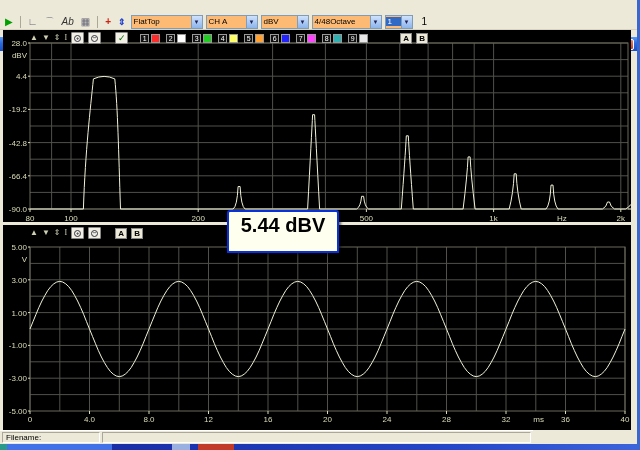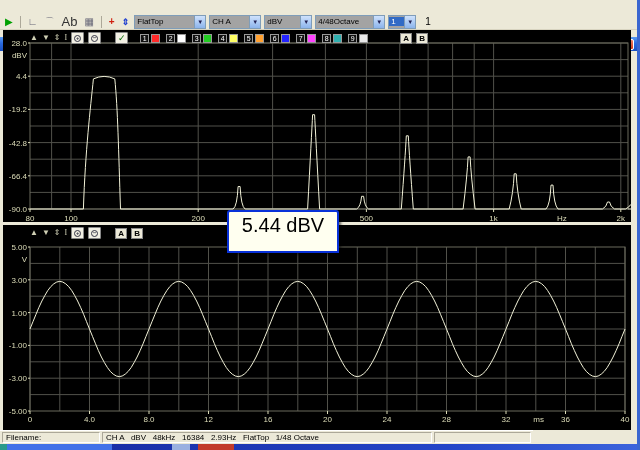--- a/index.html
+++ b/index.html
@@ -17,25 +17,25 @@
   .winbtn{width:16px;height:11px;border:1px solid #fff;border-radius:2px;
     background:linear-gradient(180deg,#6a9af4,#2a5ad0);color:#fff;font-size:7px;line-height:9px;text-align:center;}
   .winbtn.close{background:linear-gradient(180deg,#f0826a,#d03818);}
   
   .toolbar{position:absolute;left:0;top:14px;width:100%;height:16px;background:#ece9d8;
     border-bottom:1px solid #d8d4c0;display:flex;align-items:center;gap:3px;padding:0 3px;}
   .tbtn{height:14px;display:flex;align-items:center;justify-content:center;font-size:10px;padding:0 2px;}
   .sep{width:1px;height:12px;background:#aca899;margin:0 2px;}
   .play{color:#00a000;font-size:10px;}
   .icon-gray{color:#667;}
-  .icon-ab{font-size:13px;color:#333;}
+  .icon-ab{font-size:10px;font-style:italic;color:#333;}
   .icon-grid{color:#667;font-size:10px;}
   .icon-cross{color:#d02010;font-weight:bold;}
   .icon-updown{color:#2040d0;font-weight:bold;font-size:9px;}
-  .combo{height:14px;background:#a3a3a3;border:1px solid #7f9db9;display:flex;align-items:center;font-size:8px;}
+  .combo{height:14px;background:#fdba74;border:1px solid #7f9db9;display:flex;align-items:center;font-size:8px;}
   .combo .val{flex:1;padding:0 2px;white-space:nowrap;overflow:hidden;}
   .combo .arrow{width:11px;height:12px;background:linear-gradient(180deg,#cfe2fc,#8cb4ec);
     border-left:1px solid #7f9db9;color:#225;font-size:6px;line-height:12px;text-align:center;}
   .combo .val.sel{background:#316ac5;color:#fff;}
   .avg{font-size:10px;margin-left:6px;}
   
   .panel{position:absolute;left:3px;width:628px;background:#000;}
   .panel.top{top:30px;height:192px;}
   .panel.bot{top:225px;height:205px;}
   .splitter{position:absolute;left:3px;top:222px;width:628px;height:3px;background:#ece9d8;}
@@ -57,21 +57,21 @@
     color:#000;display:flex;align-items:center;justify-content:center;}
   
   .voltage{position:absolute;left:227px;top:210px;width:112px;height:43px;z-index:20;
     border:2px solid #0831d9;border-radius:3px 3px 0 0;background:#fffff0;box-shadow:2px 2px 3px #0008;}
   .v-title{height:12px;background:linear-gradient(180deg,#2a80f0,#0a50d8);display:flex;align-items:center;
     padding:0 2px;border-radius:1px 1px 0 0;}
   .v-title-text{color:#fff;font-size:8px;font-weight:bold;flex:1;}
   .v-close{width:11px;height:10px;background:linear-gradient(180deg,#f0826a,#d03818);
     border:1px solid #fff;border-radius:2px;color:#fff;font-size:7px;line-height:8px;text-align:center;}
   .v-body{height:27px;display:flex;align-items:center;justify-content:center;}
-  .v-value{font-size:20px;font-weight:normal;color:#000;letter-spacing:0px;}
+  .v-value{font-size:20px;font-weight:bold;color:#000;letter-spacing:0px;}
   
   .statusbar{position:absolute;left:0;top:430px;width:533px;height:14px;background:#ece9d8;
     border-top:1px solid #fff;display:flex;gap:2px;padding:1px 2px;}
   .spanel{border:1px solid;border-color:#aca899 #fff #fff #aca899;height:11px;
     font-size:8px;color:#000;padding:0 3px;line-height:10px;white-space:pre;overflow:hidden;}
   .spanel.f{width:98px;}
   .spanel.i{width:330px;}
   .spanel.e{flex:1;}
   
   .sliver{position:absolute;left:0;top:444px;width:640px;height:6px;
@@ -324,21 +324,20 @@
   </div>
 
   <div class="voltage">
     <div class="v-body">
       <span class="v-value">5.44 dBV</span>
     </div>
   </div>
 
   <div class="statusbar">
     <span class="spanel f">Filename:</span>
-    <span class="spanel i">CH A   dBV   48kHz   16384   2.93Hz   FlatTop   1/48 Octave</span>
     <span class="spanel e"></span>
   </div>
 
   <div class="sliver">
     <span class="frag-icon"></span>
     <span class="frag-sel"></span>
     <span class="frag-min"></span>
     <span class="frag-close"></span>
   </div>
 

